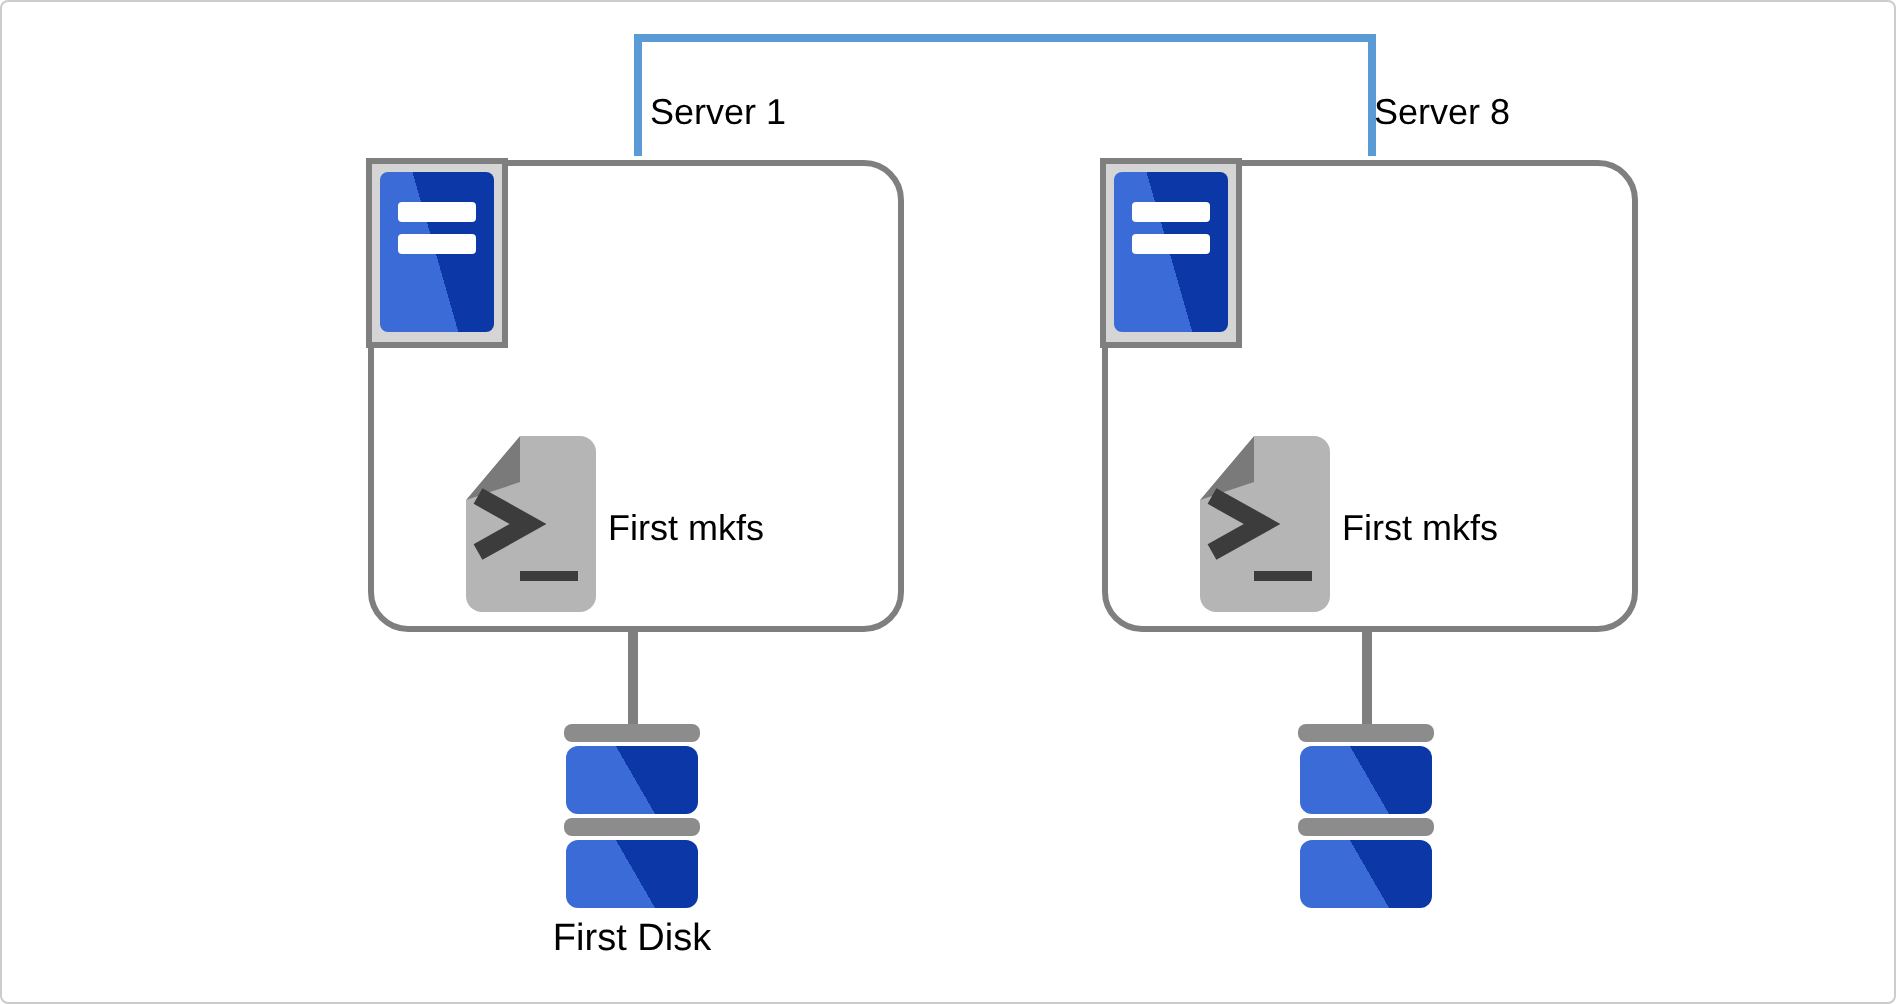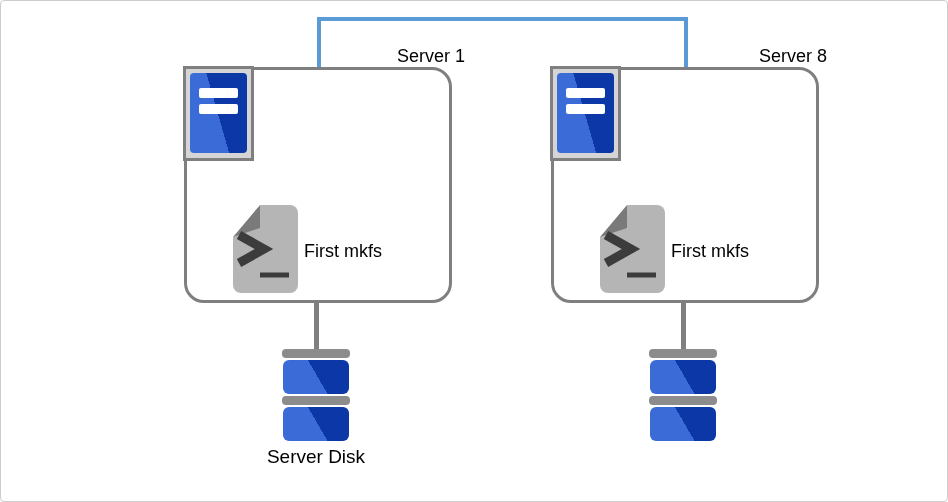--- a/index.html
+++ b/index.html
@@ -12,26 +12,26 @@
   }
   
   .interlink{
     position:absolute;left:316px;top:16px;width:371px;height:61px;
     border-top:4px solid var(--link,#5b9bd5);
     border-left:4px solid var(--link,#5b9bd5);
     border-right:4px solid var(--link,#5b9bd5);
   }
   .server-label{
     position:absolute;top:44px;width:140px;height:22px;
-    font-size:18px;line-height:22px;text-align:right;white-space:nowrap;
+    font-size:18px;line-height:22px;text-align:left;white-space:nowrap;
   }
   .server-label.s1{left:324px;}
   .server-label.s2{left:686px;}
 
-  .server-group{position:absolute;top:66px;width:268px;height:380px;}
+  .server-group{position:absolute;top:79px;width:268px;height:380px;}
   .server-group.g1{left:183px;}
   .server-group.g2{left:550px;}
 
   .server-box{
     position:absolute;left:0;top:0;width:268px;height:236px;
     border:3px solid var(--outline,#7f7f7f);border-radius:20px;background:#fff;
   }
   
   .icon-frame{
     position:absolute;left:-1px;top:-1px;width:71px;height:95px;
@@ -110,21 +110,21 @@
       </svg>
     </div>
     <div class="cmd-label">First mkfs</div>
     <div class="drop-line"></div>
     <div class="disk">
       <div class="cap"></div>
       <div class="platter"></div>
       <div class="cap"></div>
       <div class="platter"></div>
     </div>
-    <div class="disk-label">Server Disk</div>
+    <div class="disk-label">First Disk</div>
   </div>
 
   <div class="server-group g2">
     <div class="server-box"></div>
     <div class="icon-frame">
       <div class="tower">
         <div class="slot s-a"></div>
         <div class="slot s-b"></div>
       </div>
     </div>

